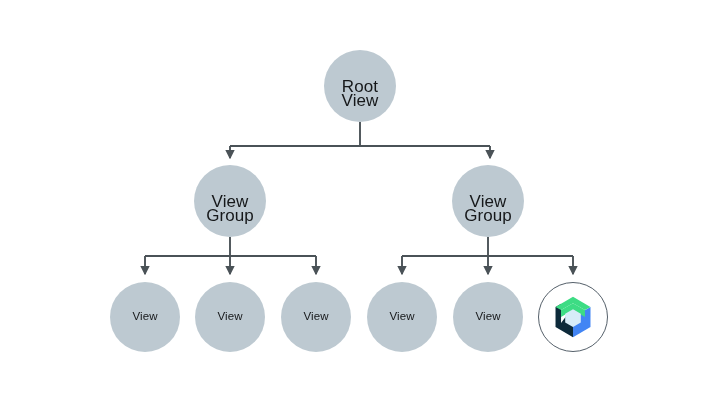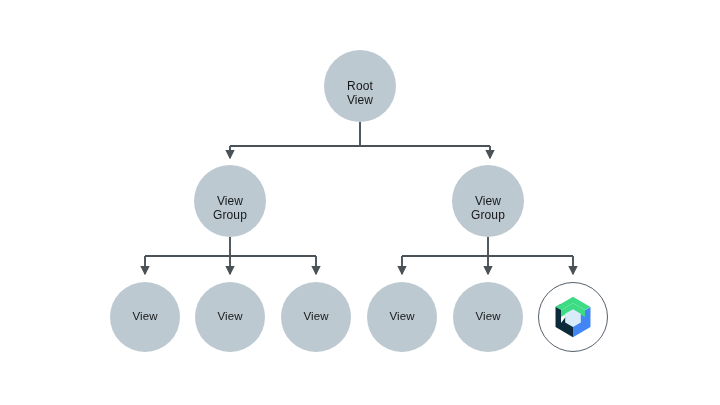--- a/index.html
+++ b/index.html
@@ -39,21 +39,21 @@
     font-family: "Liberation Sans", sans-serif;
     font-size: 11.5px;
     line-height: 13.5px;
     color: #16181a;
     letter-spacing: 0.1px;
     white-space: pre-line;
     user-select: none;
   }
   .node-root .node-label,
   .node-group .node-label {
-    font-size: 12px;
+    font-size: 17px;
     margin-top: 15px;
   }
   .node-compose {
     background: #ffffff;
     border: 1.4px solid #55606a;
   }
   .compose-logo {
     display: block;
   }
 </style>

